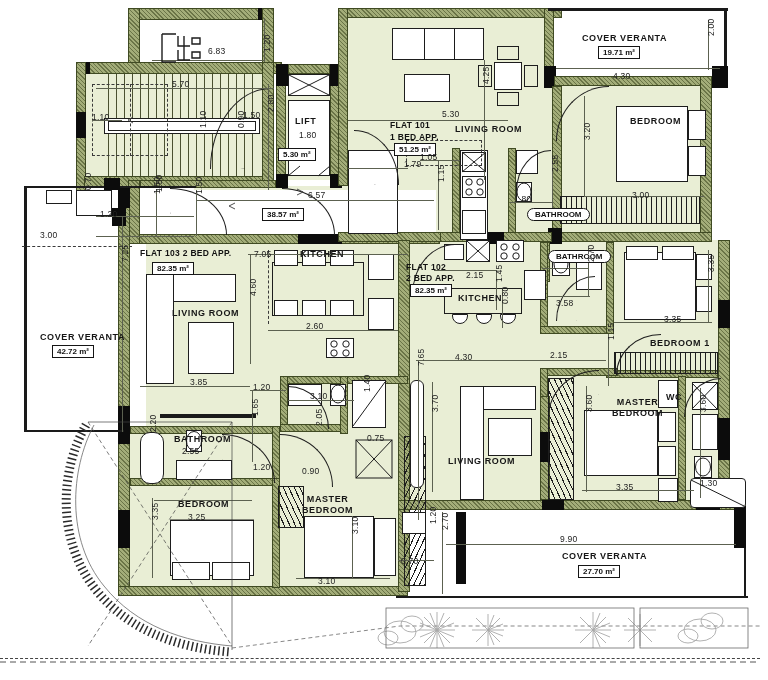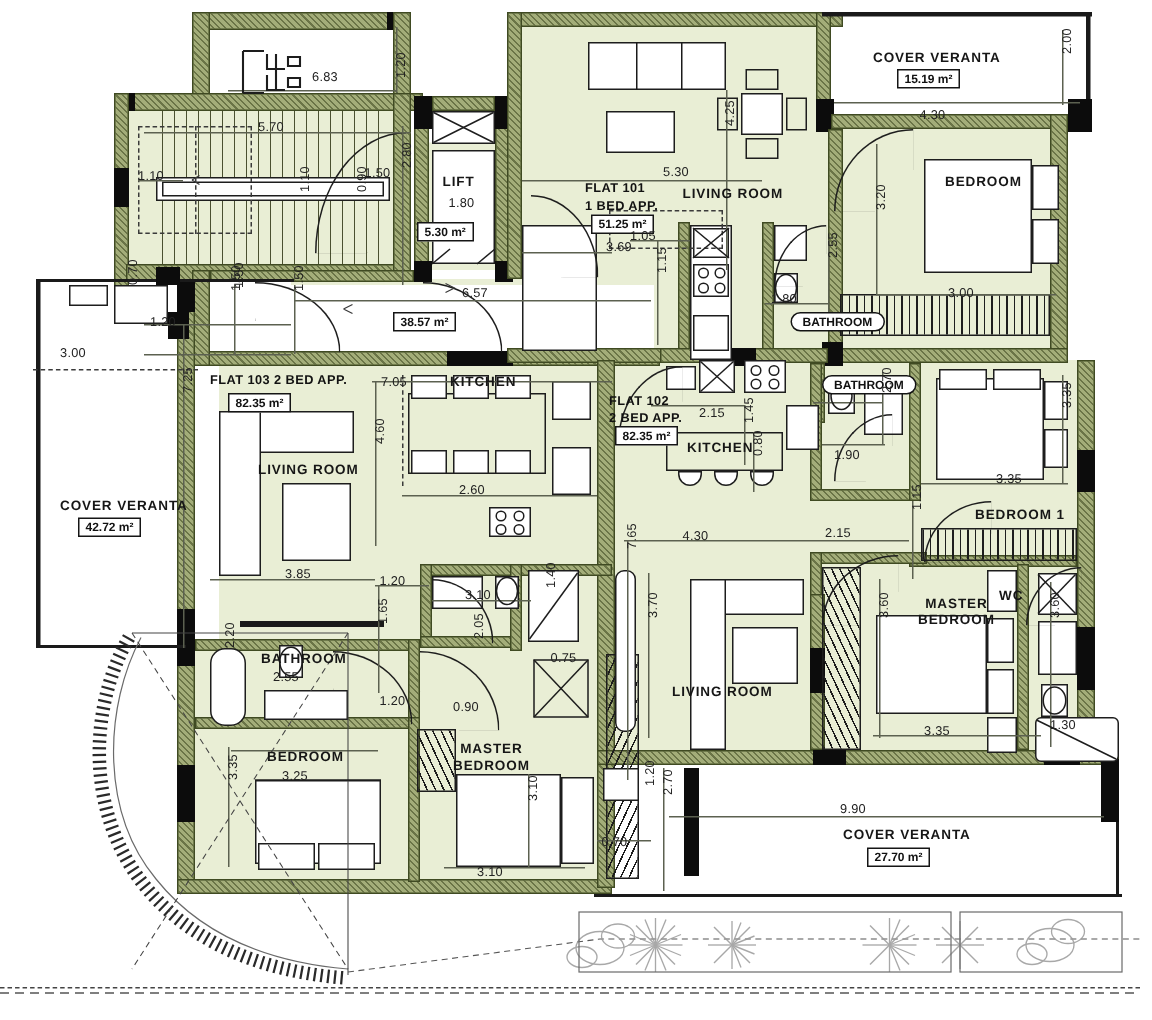--- a/index.html
+++ b/index.html
@@ -558,32 +558,32 @@
 
   <div class="t room" style="left:295px;top:116px;">LIFT</div>
   <div class="t num" style="left:299px;top:130px;">1.80</div>
   <div class="area" style="left:278px;top:148px;">5.30 m²</div>
 
   <div class="area" style="left:262px;top:208px;">38.57 m²</div>
 
   <div class="t flat" style="left:390px;top:120px;">FLAT 101</div>
   <div class="t flat" style="left:390px;top:132px;">1 BED APP.</div>
   <div class="area" style="left:394px;top:143px;">51.25 m²</div>
-  <div class="t num" style="left:404px;top:159px;">3.69</div>
+  <div class="t num" style="left:404px;top:159px;">1.79</div>
   <div class="t room" style="left:455px;top:124px;">LIVING ROOM</div>
   <div class="t num" style="left:442px;top:109px;">5.30</div>
   <div class="t numv" style="left:481px;top:84px;">4.25</div>
   <div class="t num" style="left:420px;top:152px;">1.05</div>
   <div class="t numv" style="left:436px;top:182px;">1.15</div>
   <div class="t num" style="left:514px;top:194px;">1.80</div>
   <div class="t numv" style="left:550px;top:172px;">2.55</div>
   <div class="pill" style="left:527px;top:208px;">BATHROOM</div>
 
   <div class="t room" style="left:582px;top:33px;">COVER VERANTA</div>
-  <div class="area" style="left:598px;top:46px;">15.19 m²</div>
+  <div class="area" style="left:598px;top:46px;">19.71 m²</div>
   <div class="t num" style="left:613px;top:71px;">4.30</div>
   <div class="t numv" style="left:706px;top:36px;">2.00</div>
 
   <div class="t room" style="left:630px;top:116px;">BEDROOM</div>
   <div class="t numv" style="left:582px;top:140px;">3.20</div>
   <div class="t num" style="left:632px;top:190px;">3.00</div>
 
   <div class="t flat" style="left:140px;top:248px;">FLAT 103 2 BED APP.</div>
   <div class="area" style="left:152px;top:262px;">82.35 m²</div>
   <div class="t room" style="left:172px;top:308px;">LIVING ROOM</div>
@@ -623,21 +623,21 @@
 
   <div class="t flat" style="left:406px;top:262px;">FLAT 102</div>
   <div class="t flat" style="left:406px;top:273px;">2 BED APP.</div>
   <div class="area" style="left:410px;top:284px;">82.35 m²</div>
   <div class="t room" style="left:458px;top:293px;">KITCHEN</div>
   <div class="t num" style="left:466px;top:270px;">2.15</div>
   <div class="t numv" style="left:494px;top:282px;">1.45</div>
   <div class="t numv" style="left:500px;top:304px;">0.80</div>
   <div class="pill" style="left:548px;top:250px;">BATHROOM</div>
   <div class="t numv" style="left:586px;top:262px;">2.70</div>
-  <div class="t num" style="left:556px;top:298px;">1.90</div>
+  <div class="t num" style="left:556px;top:298px;">3.58</div>
   <div class="t room" style="left:650px;top:338px;">BEDROOM 1</div>
   <div class="t numv" style="left:706px;top:272px;">3.35</div>
   <div class="t num" style="left:664px;top:314px;">3.35</div>
   <div class="t num" style="left:550px;top:350px;">2.15</div>
   <div class="t numv" style="left:606px;top:340px;">1.15</div>
   <div class="t num" style="left:455px;top:352px;">4.30</div>
   <div class="t numv" style="left:416px;top:366px;">7.65</div>
   <div class="t numv" style="left:430px;top:412px;">3.70</div>
   <div class="t room" style="left:448px;top:456px;">LIVING ROOM</div>
   <div class="t room" style="left:612px;top:397px;">

